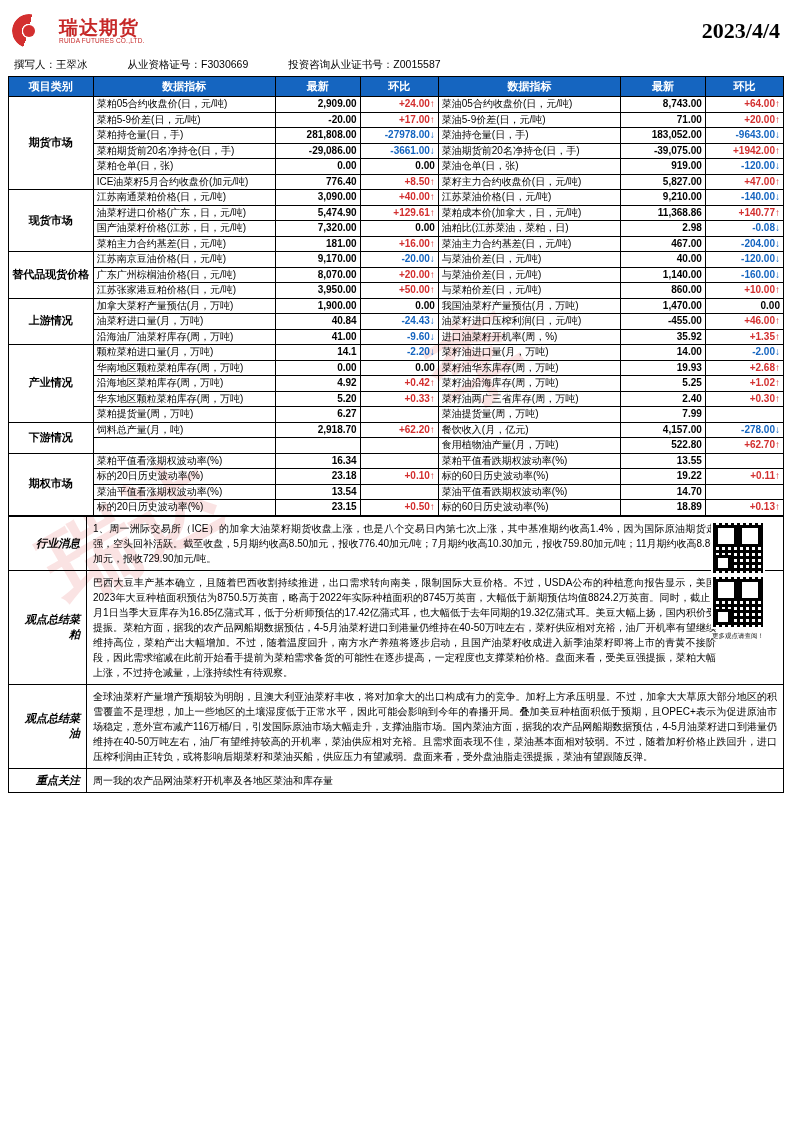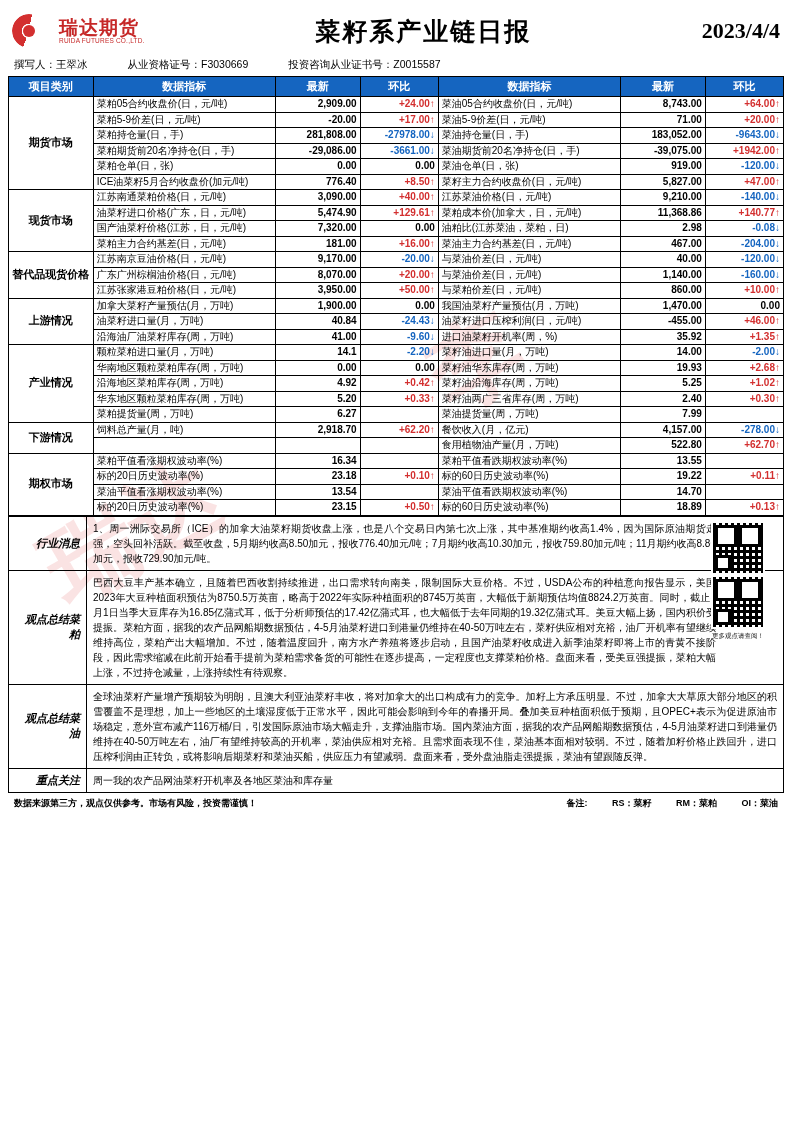--- a/index.html
+++ b/index.html
@@ -122,21 +122,20 @@
     <div class="brand">
       <div class="logo-mark">
         <div class="swirl"></div>
           <div class="dot"></div>
       </div>
       <div class="brand-text">
         <div class="brand-cn">瑞达期货</div>
         <div class="brand-en">RUIDA FUTURES CO.,LTD.</div>
       </div>
     </div>
-    <div class="doc-title">菜籽系产业链日报</div>
     <div class="doc-date">2023/4/4</div>
   </div>
 
   <div class="byline">
     <span>撰写人：王翠冰</span>
     <span>从业资格证号：F3030669</span>
     <span>投资咨询从业证书号：Z0015587</span>
   </div>
 
   <table class="main">
@@ -425,23 +424,14 @@
         </tr>
         <tr>
           <td class="ncat">重点关注</td>
           <td class="nbody">
             <div>周一我的农产品网油菜籽开机率及各地区菜油和库存量</div>
           </td>
         </tr>
       </tbody>
   </table>
 
-  <div class="footer">
-    <div class="left">数据来源第三方，观点仅供参考。市场有风险，投资需谨慎！</div>
-    <div class="right">
-      <span>备注:</span>
-      <span>RS：菜籽</span>
-      <span>RM：菜粕</span>
-      <span>OI：菜油</span>
-    </div>
-  </div>
 
 </div>
 
 </body></html>

